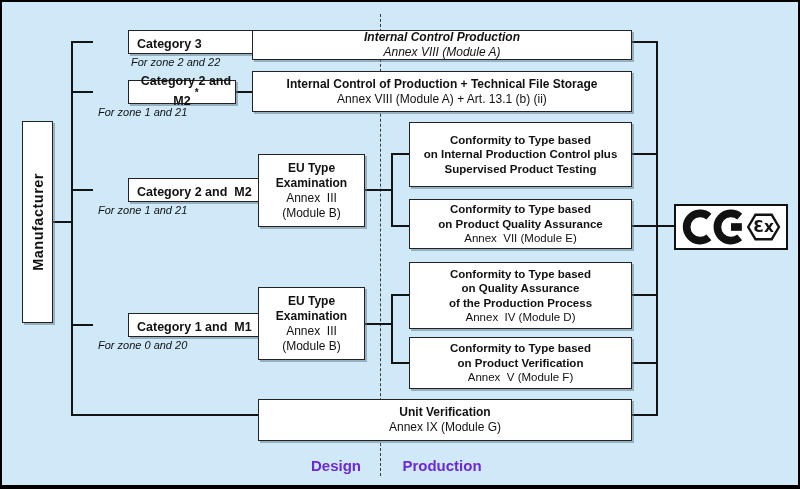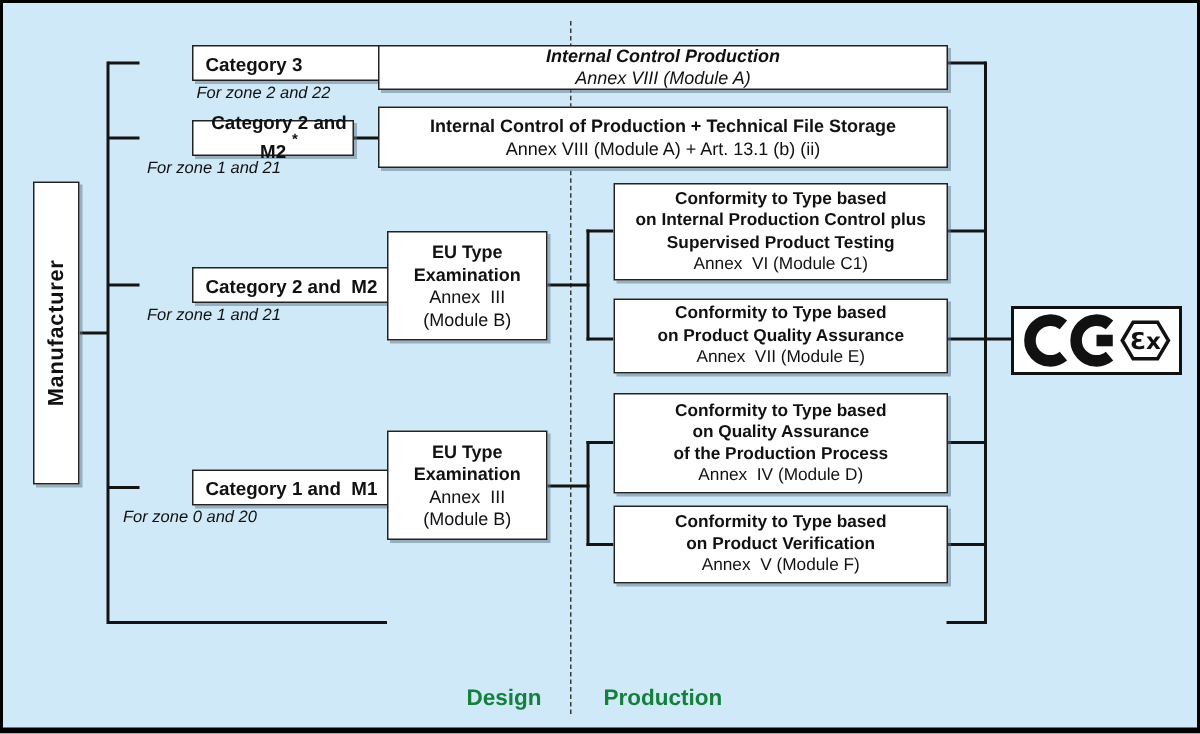--- a/index.html
+++ b/index.html
@@ -21,21 +21,21 @@
   .hline{height:2px;}
   .vline{width:2px;}
   .dashed{position:absolute;width:0;border-left:1.5px dashed #3a3a3a;}
   .note{position:absolute;font-style:italic;font-size:11px;color:#111;white-space:pre-wrap;}
   .catbox{justify-content:center;align-items:flex-start;padding-left:8px;margin-left:36px;}
   .catbox .tl{font-size:12.5px;}
   .vert-label{
     writing-mode:vertical-rl;transform:rotate(180deg);
     font-weight:bold;font-size:14.5px;letter-spacing:.5px;white-space:nowrap;
   }
-  .phase{position:absolute;font-weight:bold;font-size:15px;color:#15803d;text-align:center;white-space:pre-wrap;}
+  .phase{position:absolute;font-weight:bold;font-size:15px;color:#6d28d9;text-align:center;white-space:pre-wrap;}
   .asterisk{font-size:10px;font-weight:bold;vertical-align:super;position:relative;top:-4px;margin-left:4px;}
   .cebox{border:2px solid #111;display:flex;justify-content:center;}
 </style>
 </head>
 <body>
 
 <div class="canvas">
 
   <div class="dashed" style="left:378px;top:12px;height:462px;"></div>
 
@@ -86,21 +86,21 @@
   <div class="note" style="left:96px;top:104px;">For zone 1 and 21</div>
 
   <div class="box catbox" style="left:90px;top:176px;width:135px;height:24px;">
     <span class="tl b"><span>Category 2 and  M2</span><span class="asterisk"></span></span>
   </div>
   <div class="note" style="left:96px;top:202px;">For zone 1 and 21</div>
 
   <div class="box catbox" style="left:90px;top:311px;width:135px;height:24px;">
     <span class="tl b"><span>Category 1 and  M1</span><span class="asterisk"></span></span>
   </div>
-  <div class="note" style="left:80px;top:337px;">For zone 0 and 20</div>
+  <div class="note" style="left:96px;top:337px;">For zone 0 and 20</div>
 
   <div class="box" style="left:250px;top:28px;width:380px;height:30px;font-style:italic;">
     <span class="tl b">Internal Control Production</span>
     <span class="tl">Annex VIII (Module A)</span>
   </div>
 
   <div class="box" style="left:250px;top:69px;width:380px;height:41px;text-align:center;">
     <span class="tl b">Internal Control of Production + Technical File Storage</span>
     <span class="tl">Annex VIII (Module A) + Art. 13.1 (b) (ii)</span>
   </div>
@@ -116,21 +116,20 @@
     <span class="tl b">EU Type</span>
     <span class="tl b">Examination</span>
     <span class="tl">Annex  III</span>
     <span class="tl">(Module B)</span>
   </div>
 
   <div class="box small" style="left:407px;top:120px;width:223px;height:65px;">
     <span class="tl b">Conformity to Type based</span>
     <span class="tl b">on Internal Production Control plus</span>
     <span class="tl b">Supervised Product Testing</span>
-    <span class="tl">Annex  VI (Module C1)</span>
   </div>
 
   <div class="box small" style="left:407px;top:197px;width:223px;height:50px;">
     <span class="tl b">Conformity to Type based</span>
     <span class="tl b">on Product Quality Assurance</span>
     <span class="tl">Annex  VII (Module E)</span>
   </div>
 
   <div class="box small" style="left:407px;top:260px;width:223px;height:67px;">
     <span class="tl b">Conformity to Type based</span>
@@ -138,20 +137,24 @@
     <span class="tl b">of the Production Process</span>
     <span class="tl">Annex  IV (Module D)</span>
   </div>
 
   <div class="box small" style="left:407px;top:335px;width:223px;height:52px;">
     <span class="tl b">Conformity to Type based</span>
     <span class="tl b">on Product Verification</span>
     <span class="tl">Annex  V (Module F)</span>
   </div>
 
+  <div class="box" style="left:256px;top:397px;width:374px;height:42px;">
+    <span class="tl b">Unit Verification</span>
+    <span class="tl">Annex IX (Module G)</span>
+  </div>
 
   <div class="box cebox" style="left:672px;top:202px;width:114px;height:46px;box-shadow:none;">
     <svg width="106" height="38" viewBox="0 0 110 42" aria-hidden="true">
       <g fill="none" stroke="#111" stroke-width="8.5">
         <path d="M 30.6 9.5 A 15 15 0 1 0 30.6 32.5"></path>
         <path d="M 64.6 9.5 A 15 15 0 1 0 64.6 32.5"></path>
         <path d="M 55 21 H 67"></path>
       </g>
       <polygon points="74,21 82,7.5 100,7.5 108,21 100,34.5 82,34.5" fill="none" stroke="#111" stroke-width="2.6"></polygon>
       <text x="91" y="27" text-anchor="middle" font-family="DejaVu Sans, sans-serif" font-size="17" font-weight="bold" fill="#111">Ɛx</text>

